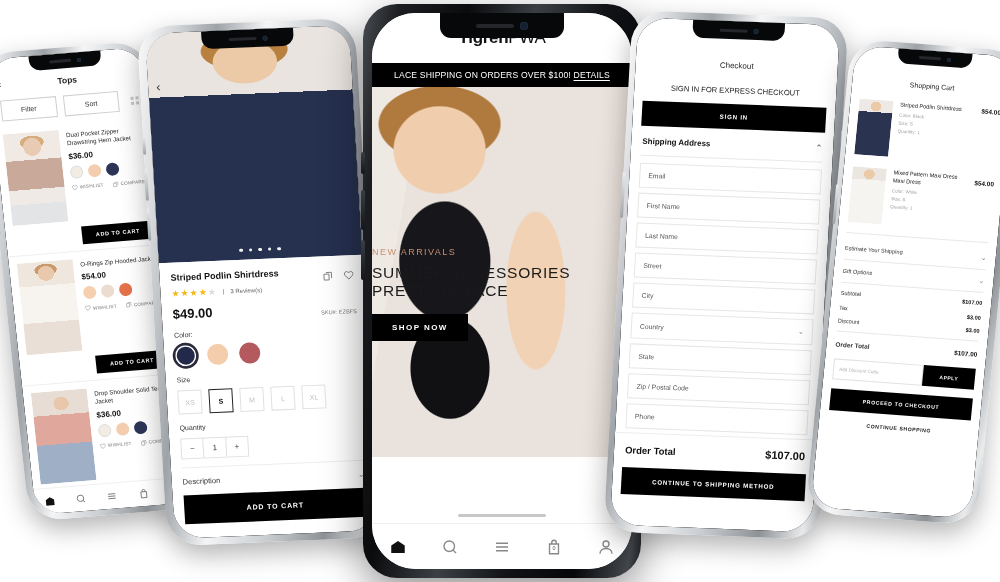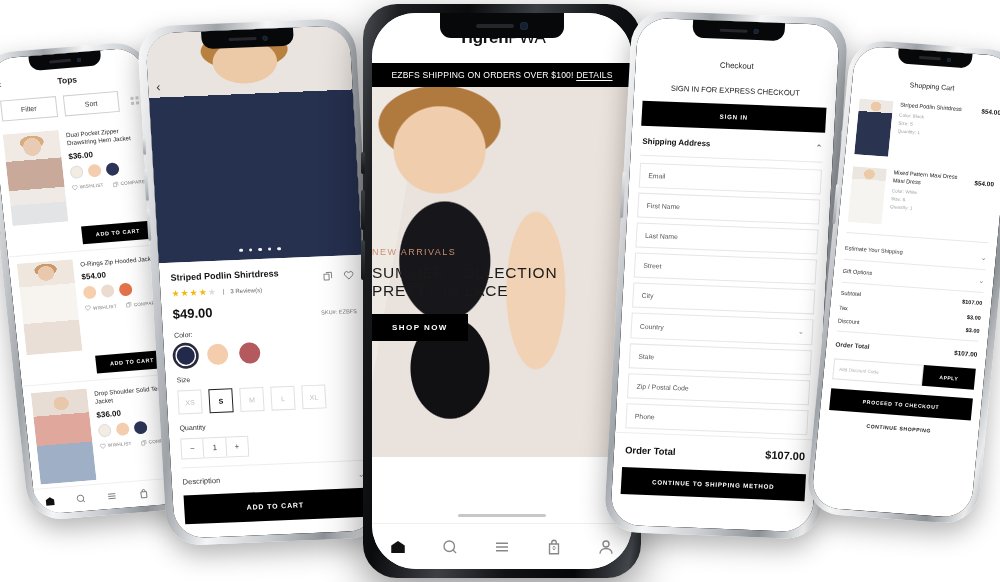--- a/index.html
+++ b/index.html
@@ -472,29 +472,29 @@
         <div class="notch" style="width:124px;height:25px;">
           <div class="speaker" style="width:38px;height:4px;"></div>
           <div class="cam" style="width:8px;height:8px;"></div>
         </div>
 
         <div class="p3-head">
           <div class="logo"><span>Tigren</span><b>PWA</b></div>
         </div>
 
         <div class="p3-ship">
-          <span>EZBFS SHIPPING ON ORDERS OVER $100!</span>
+          <span>LACE SHIPPING ON ORDERS OVER $100!</span>
           <u>DETAILS</u>
         </div>
 
         <div class="p3-hero">
           <div class="ph ph-model-lace"></div>
           <div class="hero-copy">
             <div class="hero-k">NEW ARRIVALS</div>
-            <div class="hero-t">SUMMER COLLECTION</div>
+            <div class="hero-t">SUMMER ACCESSORIES</div>
             <div class="hero-t2">PRETTY IN LACE</div>
             <div><span class="hero-btn">SHOP NOW</span></div>
           </div>
         </div>
 
 
         <div class="homeind"></div>
 
         <div class="bnav">
           <span>

